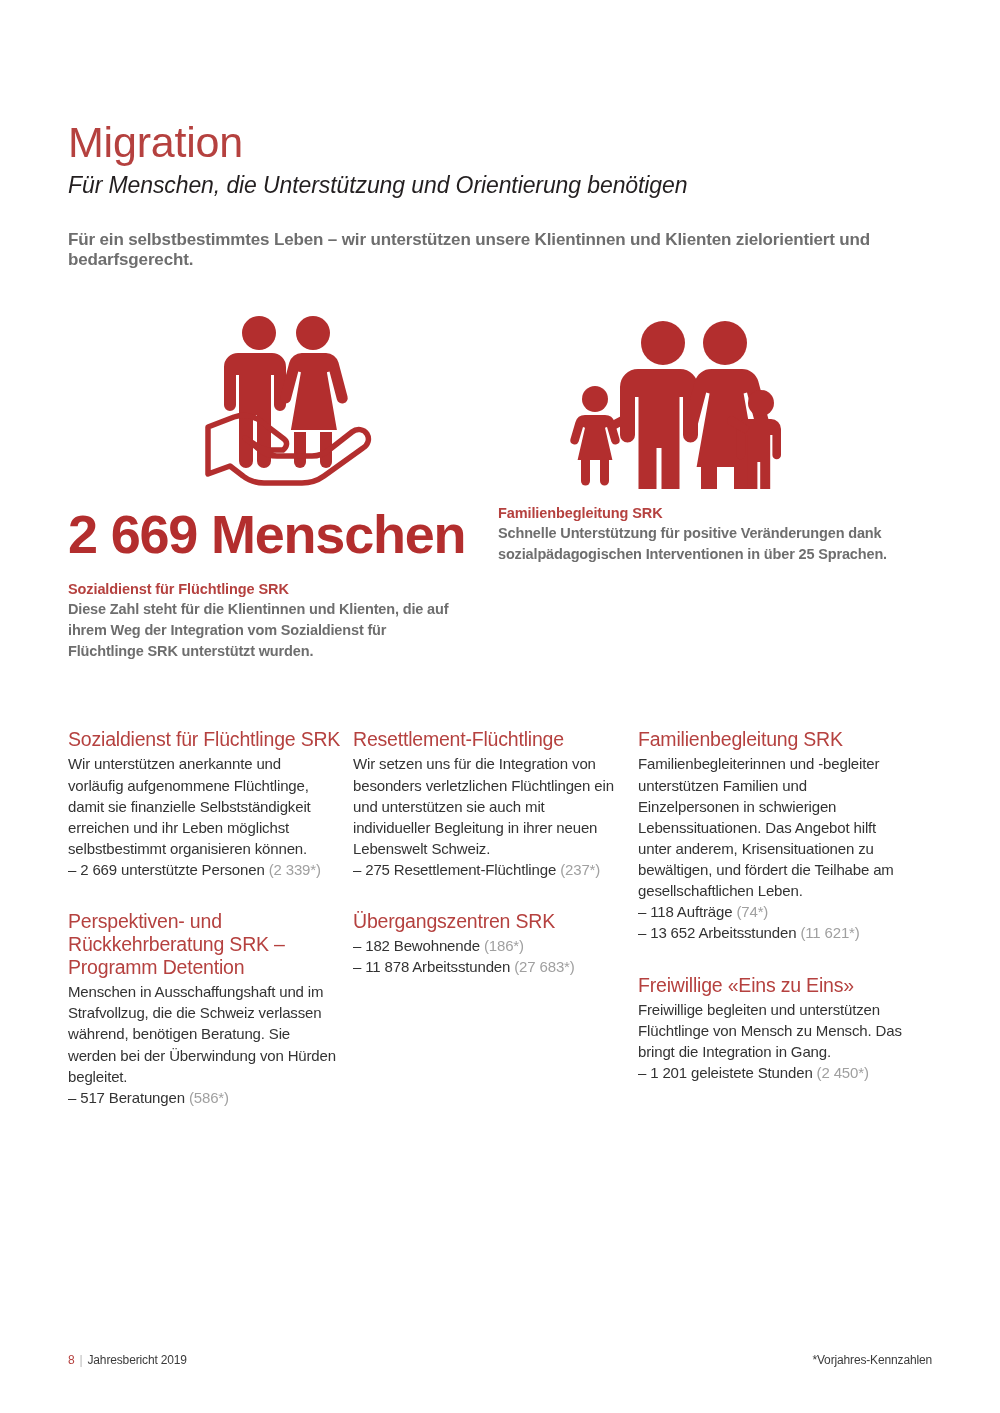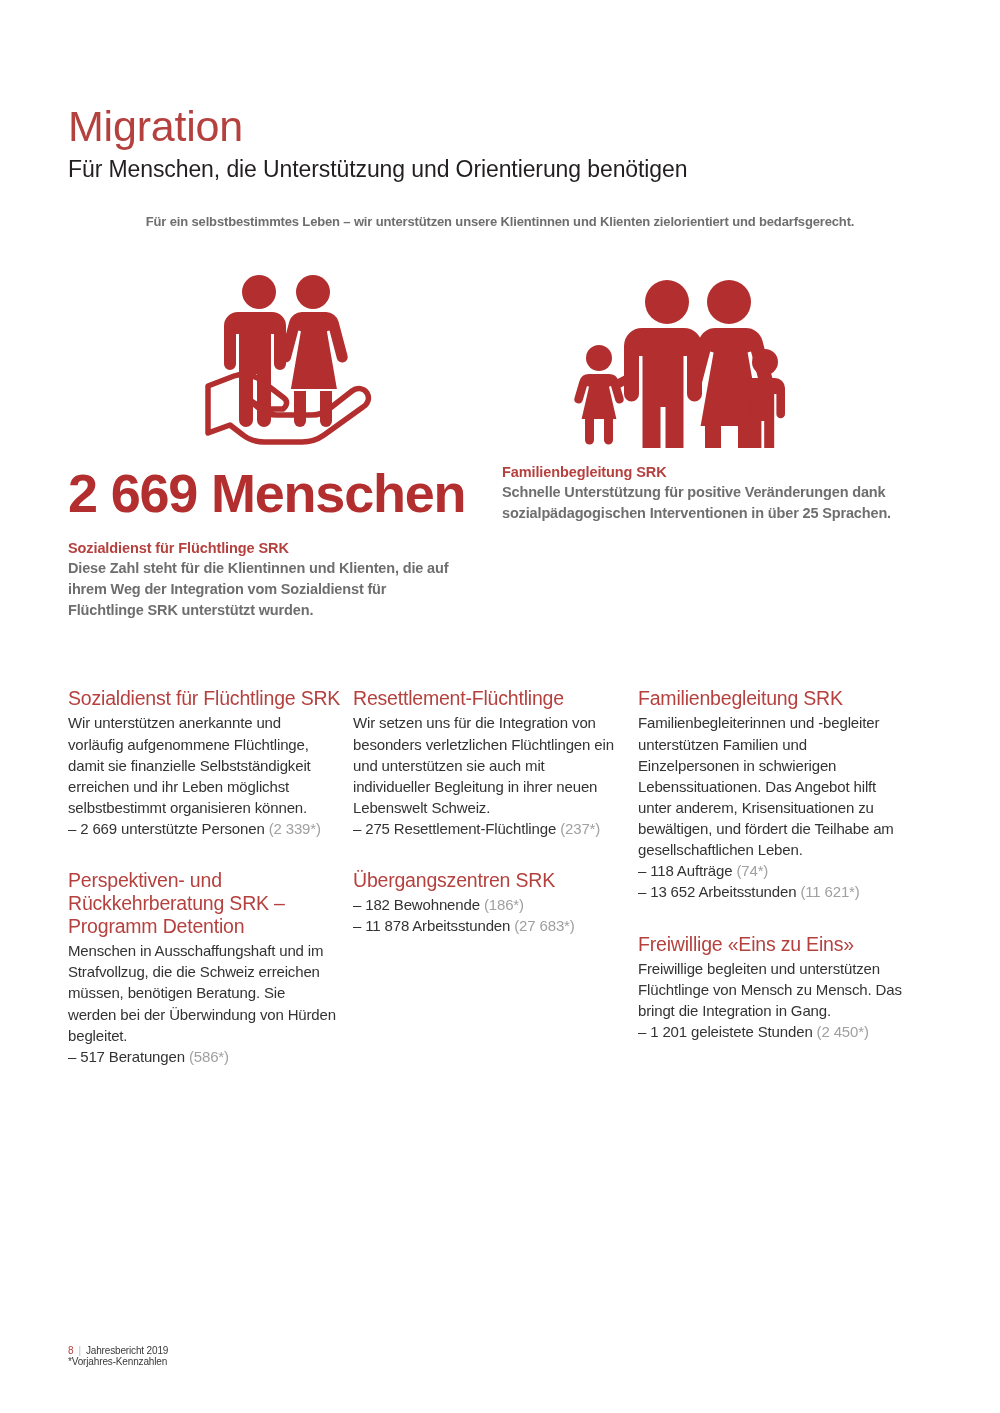--- a/index.html
+++ b/index.html
@@ -13,55 +13,54 @@
     font-family: "Liberation Sans", sans-serif;
     color: #3a3a3a;
     position: relative;
     overflow: hidden;
   }
   .page {
     position: relative;
     width: 1000px;
     height: 1413px;
     box-sizing: border-box;
-    padding: 0 68px;
+    padding: 16px 68px;
   }
 
   
   .header { padding-top: 104px; }
   .page-title {
     font-size: 43px;
     line-height: 1.05;
     font-weight: 400;
     color: #b5413f;
     letter-spacing: -0.2px;
     margin: 0;
   }
   .page-subtitle {
     font-size: 23px;
     line-height: 1.25;
     font-weight: 400;
     color: #231f20;
     margin: 6px 0 0 0;
     letter-spacing: -0.1px;
+    font-style: italic;
   }
   .page-lead {
-    font-size: 13px;
+    font-size: 17px;
     font-weight: bold;
     color: #6e6e6e;
     margin: 30px 0 0 0;
     letter-spacing: -0.15px;
-    text-align: center;
   }
 
   
   .highlights {
     display: flex;
     margin-top: 34px;
-    justify-content: space-between;
   }
   .highlight { width: 430px; }
   .highlight.second { margin-left: 0px; }
 
   .hl-icon {
     height: 185px;
     display: flex;
     align-items: flex-end;
     justify-content: center;
   }
@@ -132,26 +131,25 @@
     color: #a0a0a0;
   }
 
   
   .footer {
     position: absolute;
     left: 68px;
     right: 68px;
     bottom: 46px;
     display: flex;
-    justify-content: flex-end;
+    justify-content: space-between;
     align-items: baseline;
-    font-size: 10px;
+    font-size: 12px;
     color: #3a3a3a;
     letter-spacing: -0.15px;
-    flex-direction: column;
   }
   .footer .pagenum { color: #b5413f; }
   .footer .sep { color: #b9b9b9; margin: 0 5px; }
 
   svg { display: block; }
 </style>
 </head>
 <body>
 
 <div class="page">
@@ -229,21 +227,21 @@
 
     <div class="col">
       <div class="block">
         <div class="block-title">Sozialdienst für Flüchtlinge SRK</div>
         <div class="block-text">Wir unterstützen anerkannte und vorläufig aufgenommene Flüchtlinge, damit sie finanzielle Selbstständigkeit erreichen und ihr Leben möglichst selbstbestimmt organisieren können.</div>
         <div class="stat"><span>– 2 669 unterstützte Personen</span> <span class="prev">(2 339*)</span></div>
       </div>
 
       <div class="block">
         <div class="block-title">Perspektiven- und Rückkehrberatung SRK – Programm Detention</div>
-        <div class="block-text">Menschen in Ausschaffungshaft und im Strafvollzug, die die Schweiz erreichen müssen, benötigen Beratung. Sie werden bei der Überwindung von Hürden begleitet.</div>
+        <div class="block-text">Menschen in Ausschaffungshaft und im Strafvollzug, die die Schweiz verlassen während, benötigen Beratung. Sie werden bei der Überwindung von Hürden begleitet.</div>
         <div class="stat"><span>– 517 Beratungen</span> <span class="prev">(586*)</span></div>
       </div>
     </div>
 
     <div class="col">
       <div class="block">
         <div class="block-title">Resettlement-Flüchtlinge</div>
         <div class="block-text">Wir setzen uns für die Integration von besonders verletzlichen Flüchtlingen ein und unterstützen sie auch mit individueller Begleitung in ihrer neuen Lebenswelt Schweiz.</div>
         <div class="stat"><span>– 275 Resettlement-Flüchtlinge</span> <span class="prev">(237*)</span></div>
       </div>

